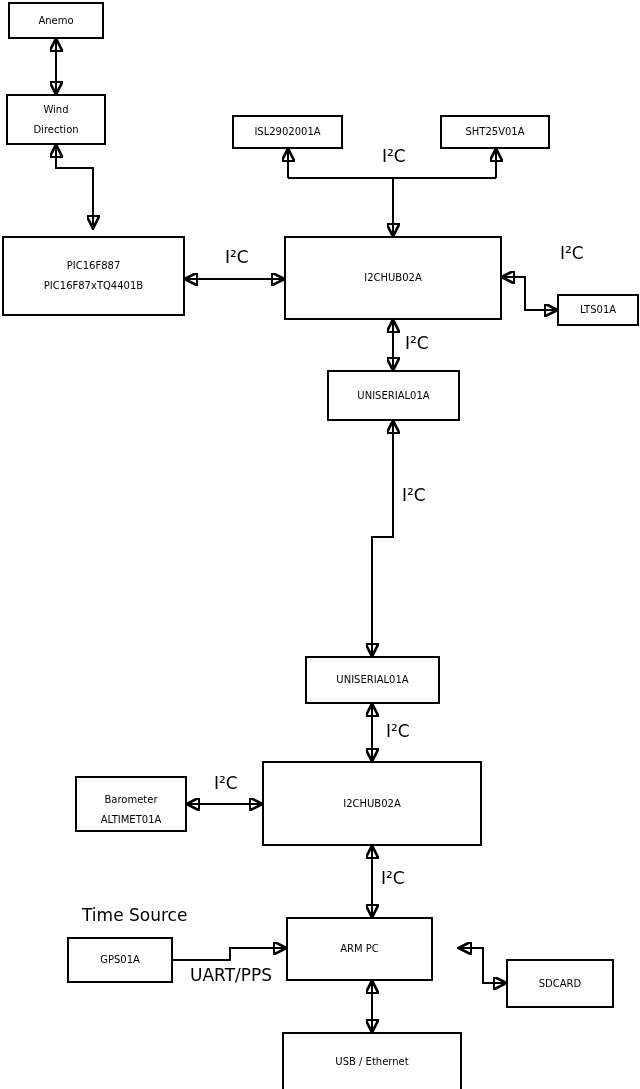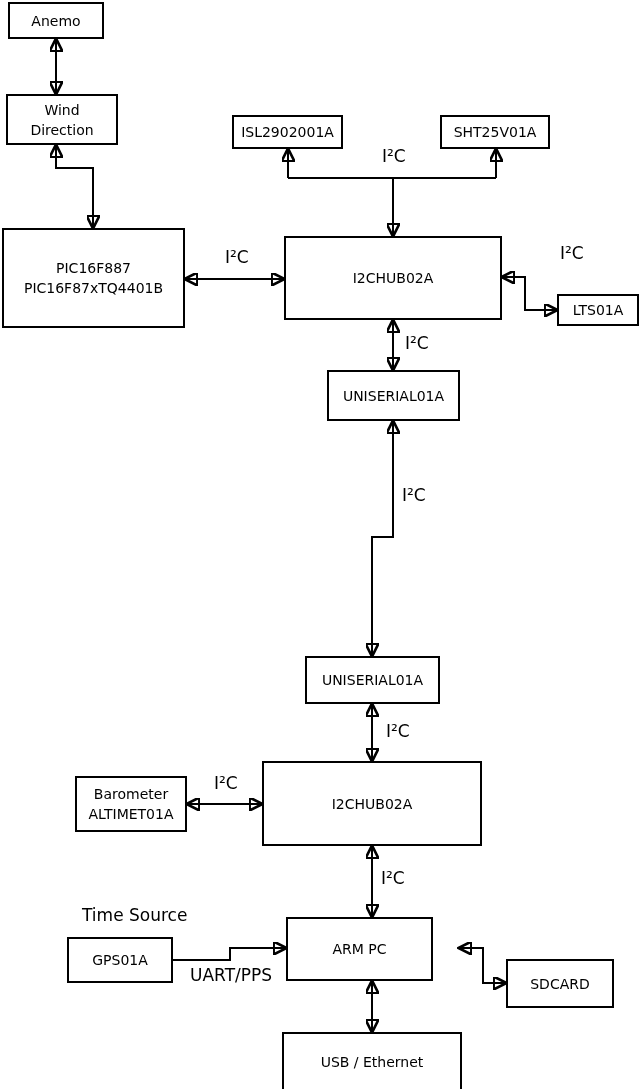--- a/index.html
+++ b/index.html
@@ -19,21 +19,21 @@
   .box {
     position: absolute;
     box-sizing: border-box;
     border: 2px solid #000000;
     background: #ffffff;
     display: flex;
     flex-direction: column;
     align-items: center;
     justify-content: center;
     text-align: center;
-    font-size: 14px;
+    font-size: 10px;
     line-height: 20px;
     white-space: nowrap;
     z-index: 2;
   }
   .lbl {
     position: absolute;
     font-size: 17px;
     line-height: 15px;
     white-space: nowrap;
     z-index: 3;
@@ -77,26 +77,26 @@
     <path d="M372,846 V917" marker-start="url(#ah)" marker-end="url(#ah)"></path>
     <path d="M173,960 H230 V948 H286" marker-end="url(#ah)"></path>
     <path d="M459,948 H483 V983 H506" marker-start="url(#ah)" marker-end="url(#ah)"></path>
     <path d="M372,981 V1032" marker-start="url(#ah)" marker-end="url(#ah)"></path>
   </svg>
 
   <div class="box" style="left:8px; top:2px; width:96px; height:37px;">
     <span>Anemo</span>
   </div>
 
-  <div class="box" style="left:6px; top:94px; width:112px; height:51px;">
+  <div class="box" style="left:6px; top:94px; width:100px; height:51px;">
     <span>Wind</span>
     <span>Direction</span>
   </div>
 
-  <div class="box" style="left:2px; top:228px; width:183px; height:100px;">
+  <div class="box" style="left:2px; top:236px; width:183px; height:80px;">
     <span>PIC16F887</span>
     <span>PIC16F87xTQ4401B</span>
   </div>
 
   <div class="box" style="left:232px; top:115px; width:111px; height:34px;">
     <span>ISL2902001A</span>
   </div>
 
   <div class="box" style="left:440px; top:115px; width:110px; height:34px;">
     <span>SHT25V01A</span>
@@ -115,21 +115,21 @@
   </div>
 
   <div class="box" style="left:305px; top:656px; width:135px; height:48px;">
     <span>UNISERIAL01A</span>
   </div>
 
   <div class="box" style="left:262px; top:761px; width:220px; height:85px;">
     <span>I2CHUB02A</span>
   </div>
 
-  <div class="box" style="left:75px; top:776px; width:112px; height:56px;">
+  <div class="box" style="left:75px; top:776px; width:112px; height:56px;justify-content:flex-end;">
     <span>Barometer</span>
     <span>ALTIMET01A</span>
   </div>
 
   <div class="box" style="left:286px; top:917px; width:147px; height:64px;">
     <span>ARM PC</span>
   </div>
 
   <div class="box" style="left:67px; top:937px; width:106px; height:46px;">
     <span>GPS01A</span>

